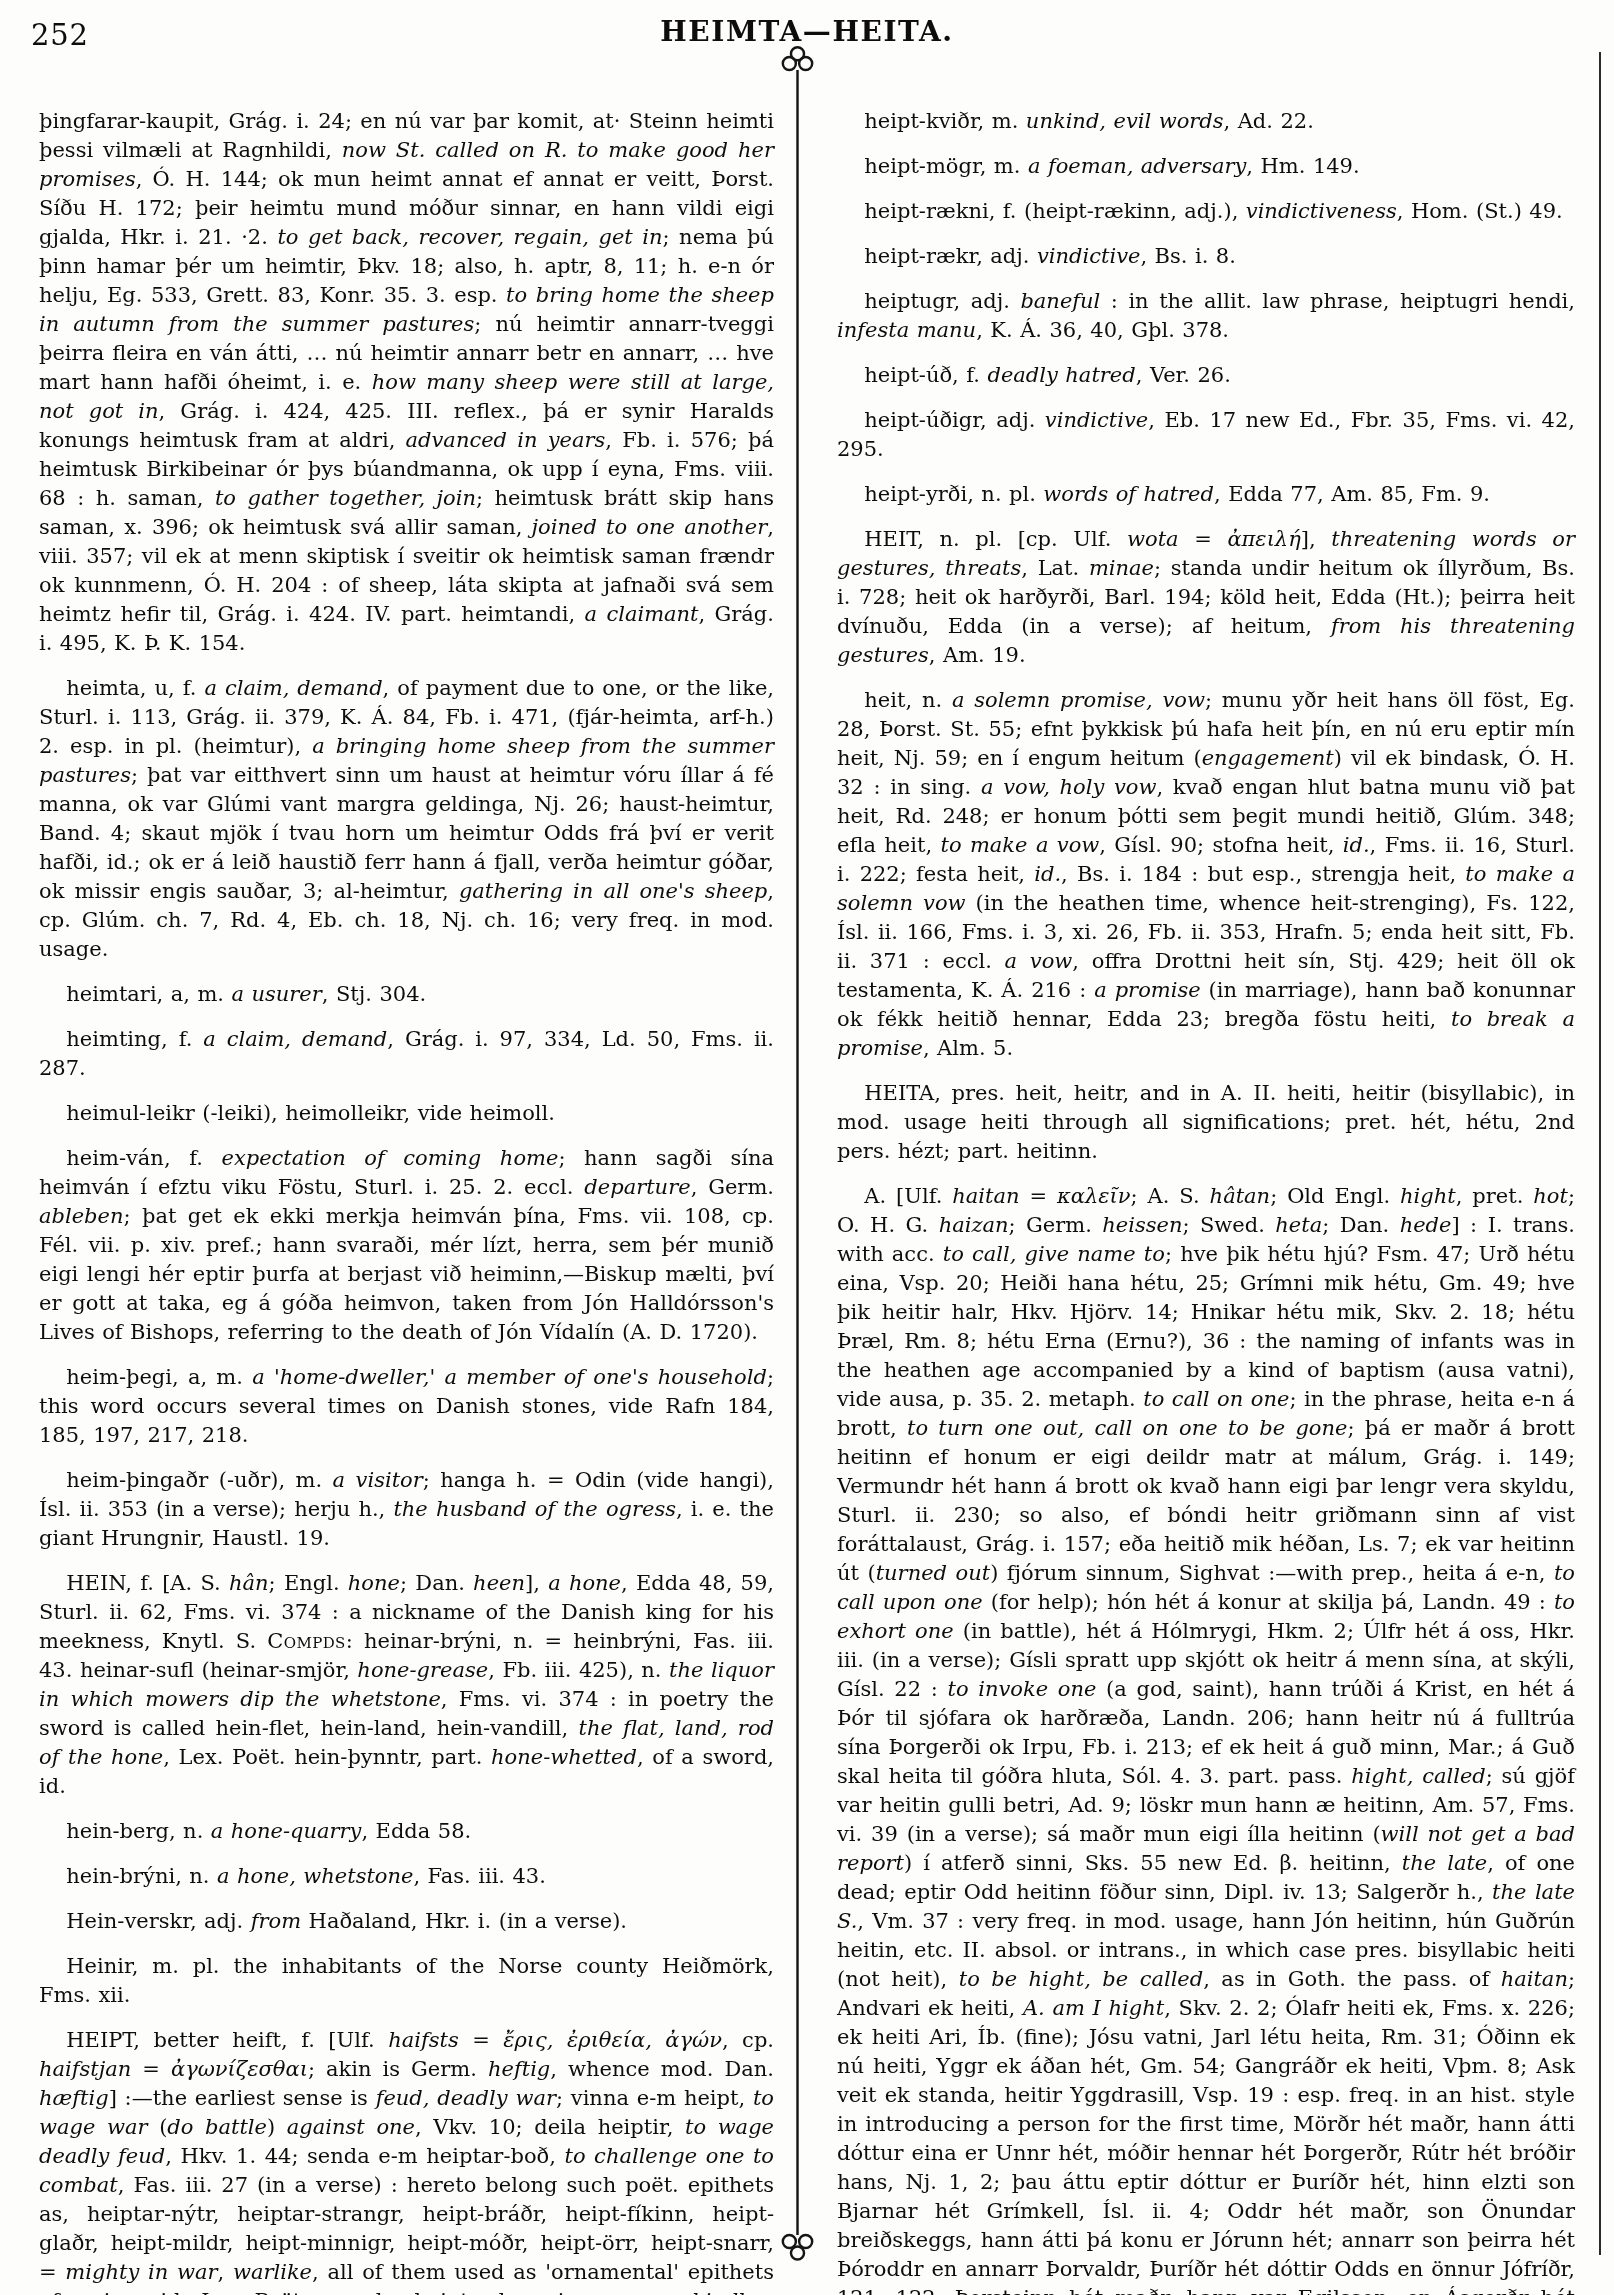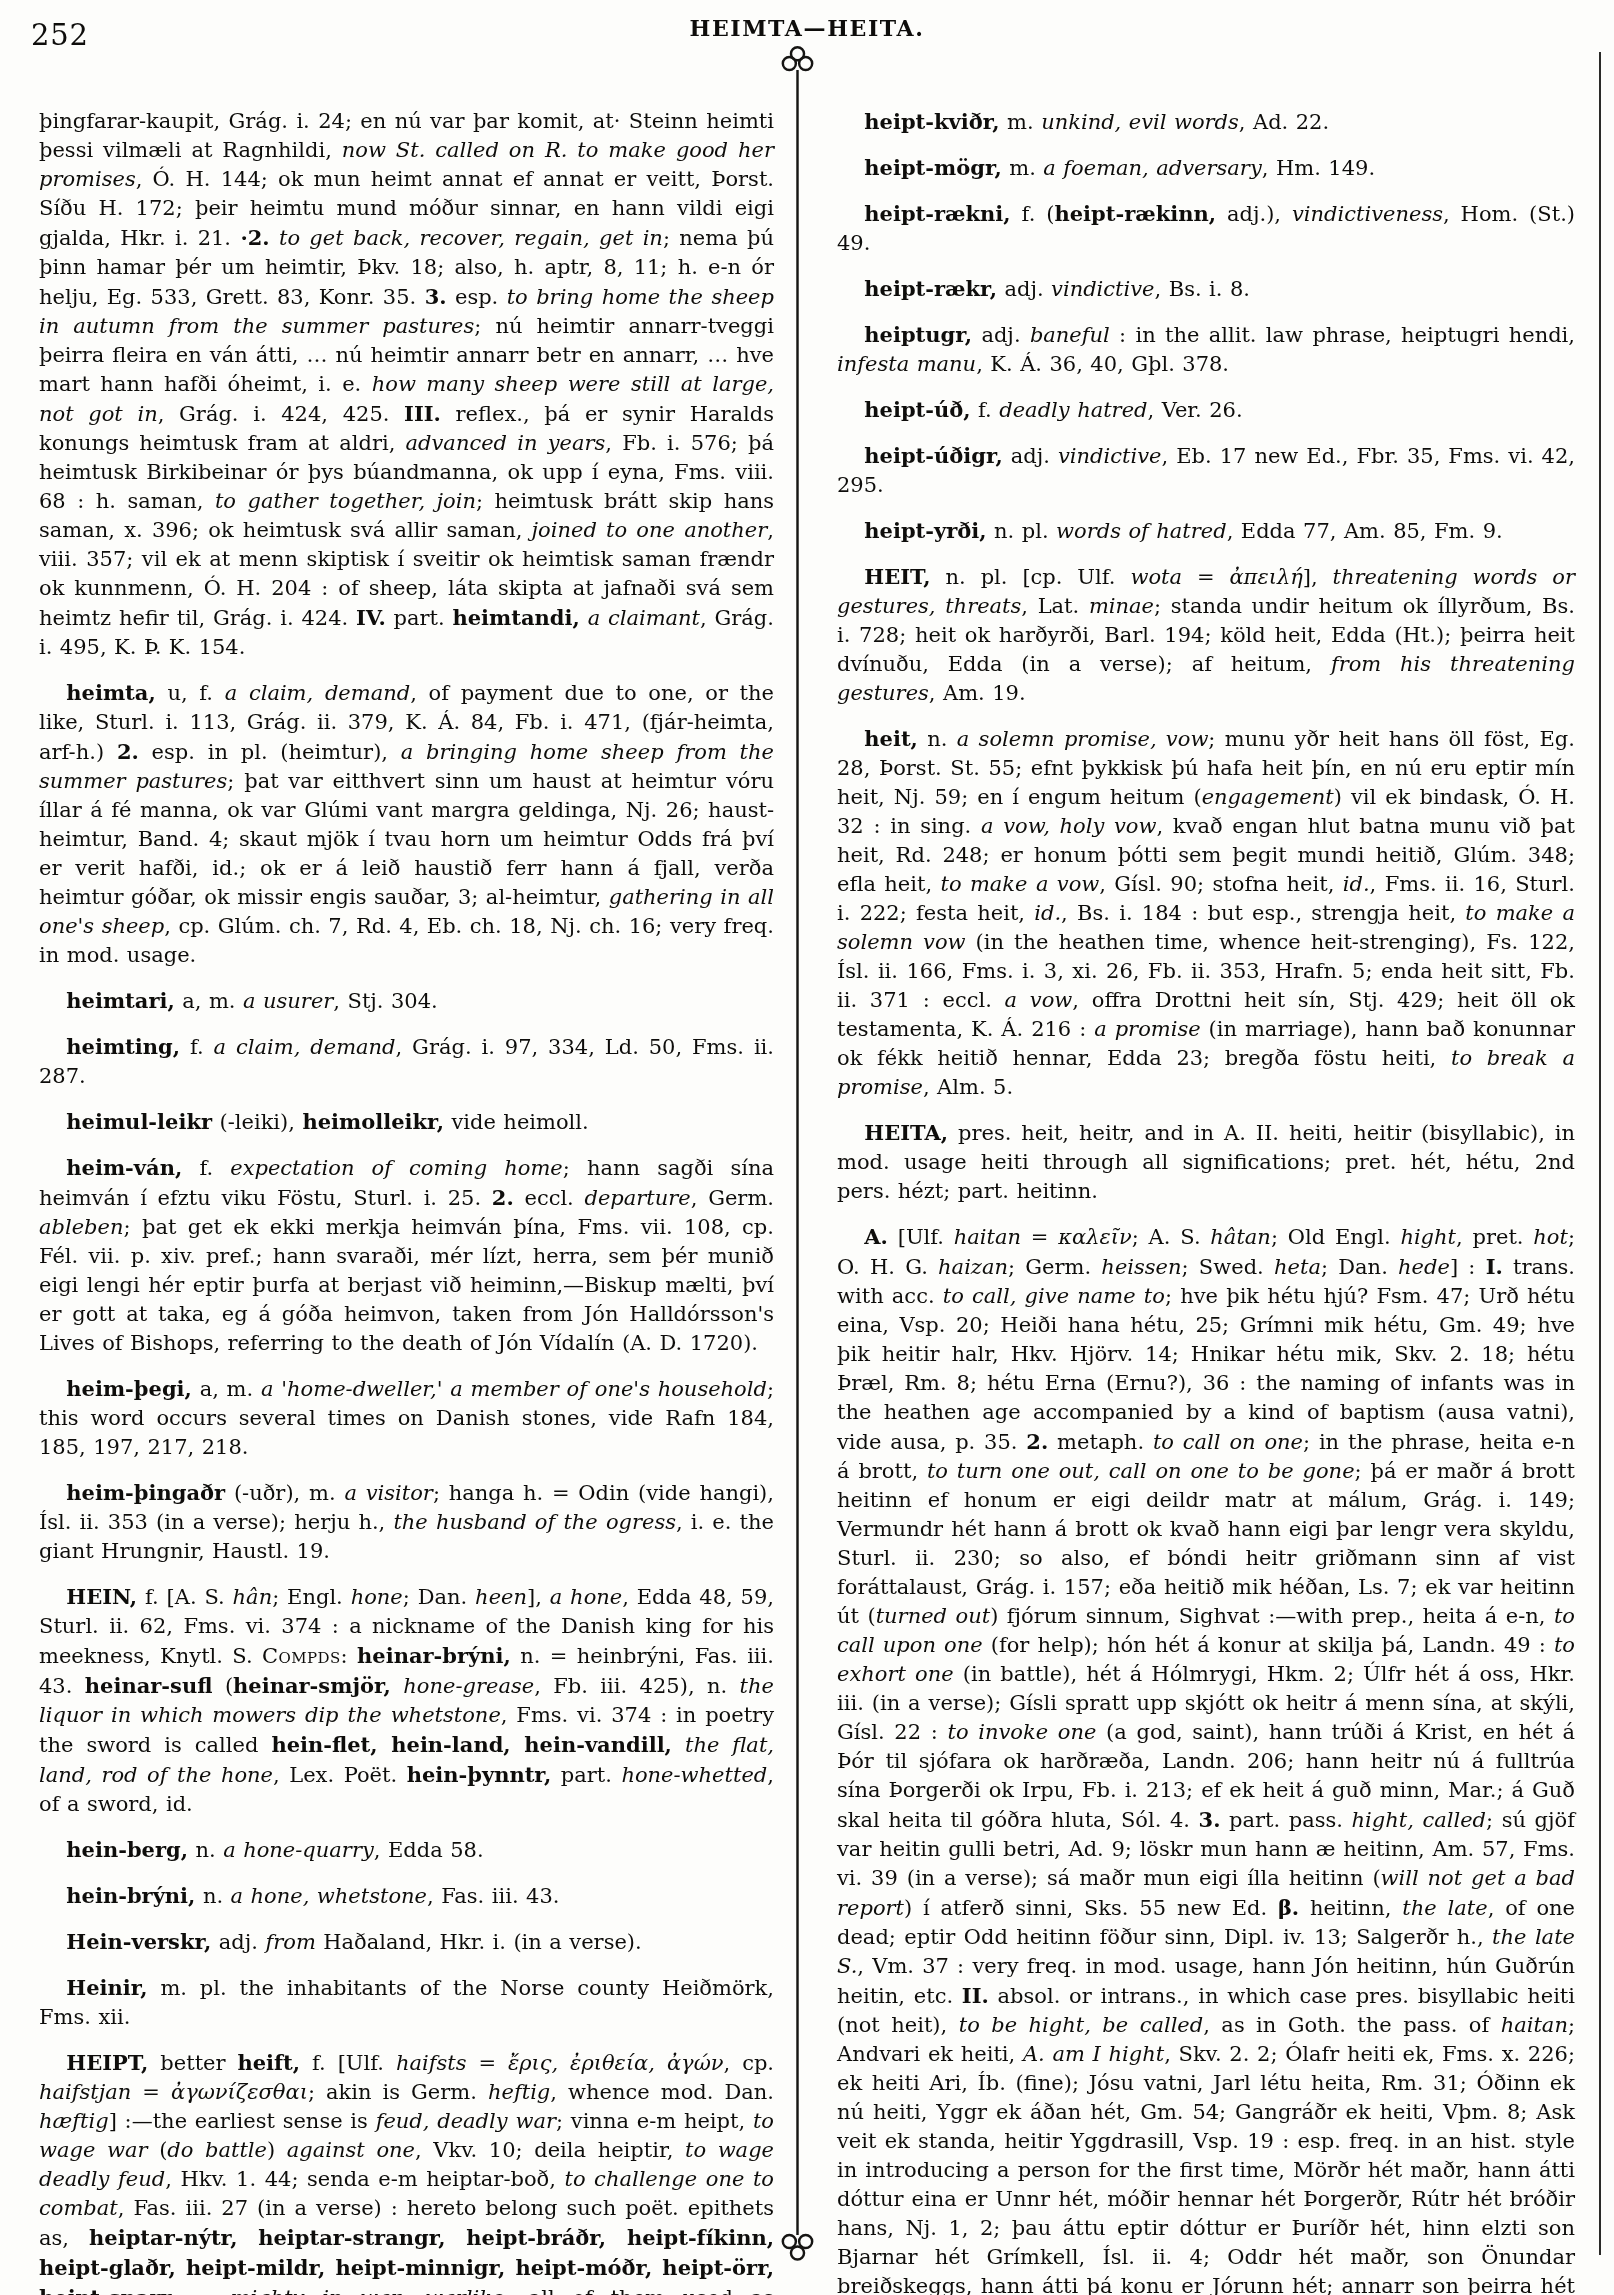--- a/index.html
+++ b/index.html
@@ -9,34 +9,34 @@
     font-family:"DejaVu Serif","Liberation Serif",serif;
     overflow:hidden;
   }
   .page-number{
     position:absolute;left:31px;top:18px;
     font-size:29px;letter-spacing:0.8px;
     font-weight:400;
   }
   .running-head{
     position:absolute;left:0;top:14.7px;width:100%;
-    text-align:center;font-size:22px;font-weight:600;
+    text-align:center;font-size:28px;font-weight:600;
     letter-spacing:1.6px;
   }
   .column{
     position:absolute;top:91px;
     text-align:justify;
     font-size:21px;line-height:29px;
     word-spacing:0.8px;
   }
   .col-left{left:23px;width:767px;}
   .col-right{left:821px;width:770px;}
   .entry{margin:16px;text-indent:1.3em;}
   .col-left .entry:first-child{text-indent:0;}
-  b{font-weight:700;}
+  b{font-weight:400;}
   i{font-style:italic;}
   .sc{font-variant:small-caps;letter-spacing:0.4px;}
   .gutter-ornament{position:absolute;left:773px;top:39px;pointer-events:none;}
   .page-edge-line{
     position:absolute;left:1599px;top:52px;width:1.6px;height:2203px;
     background:#2a2a28;
   }
 </style>
 </head>
 <body>

